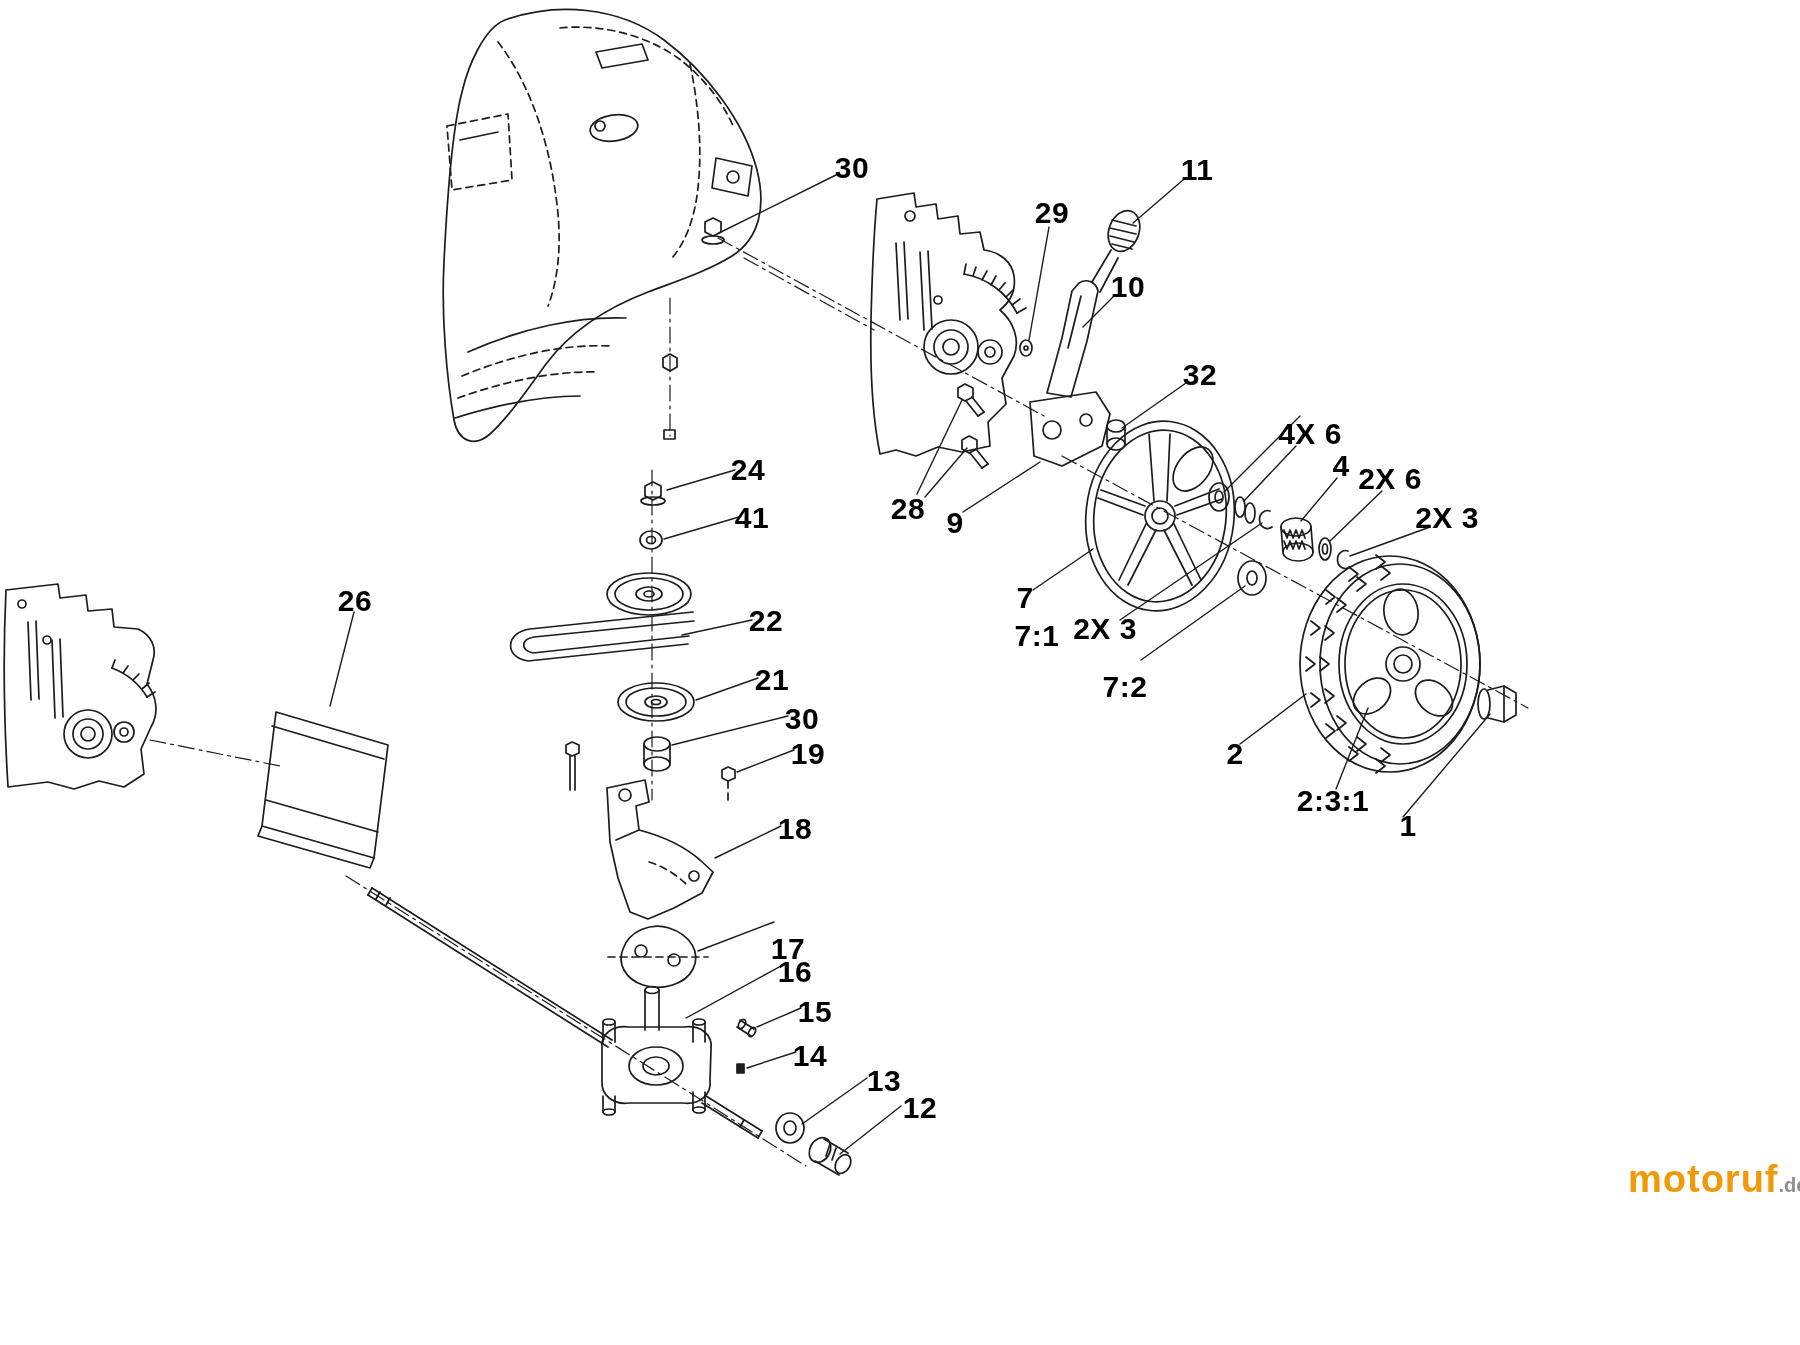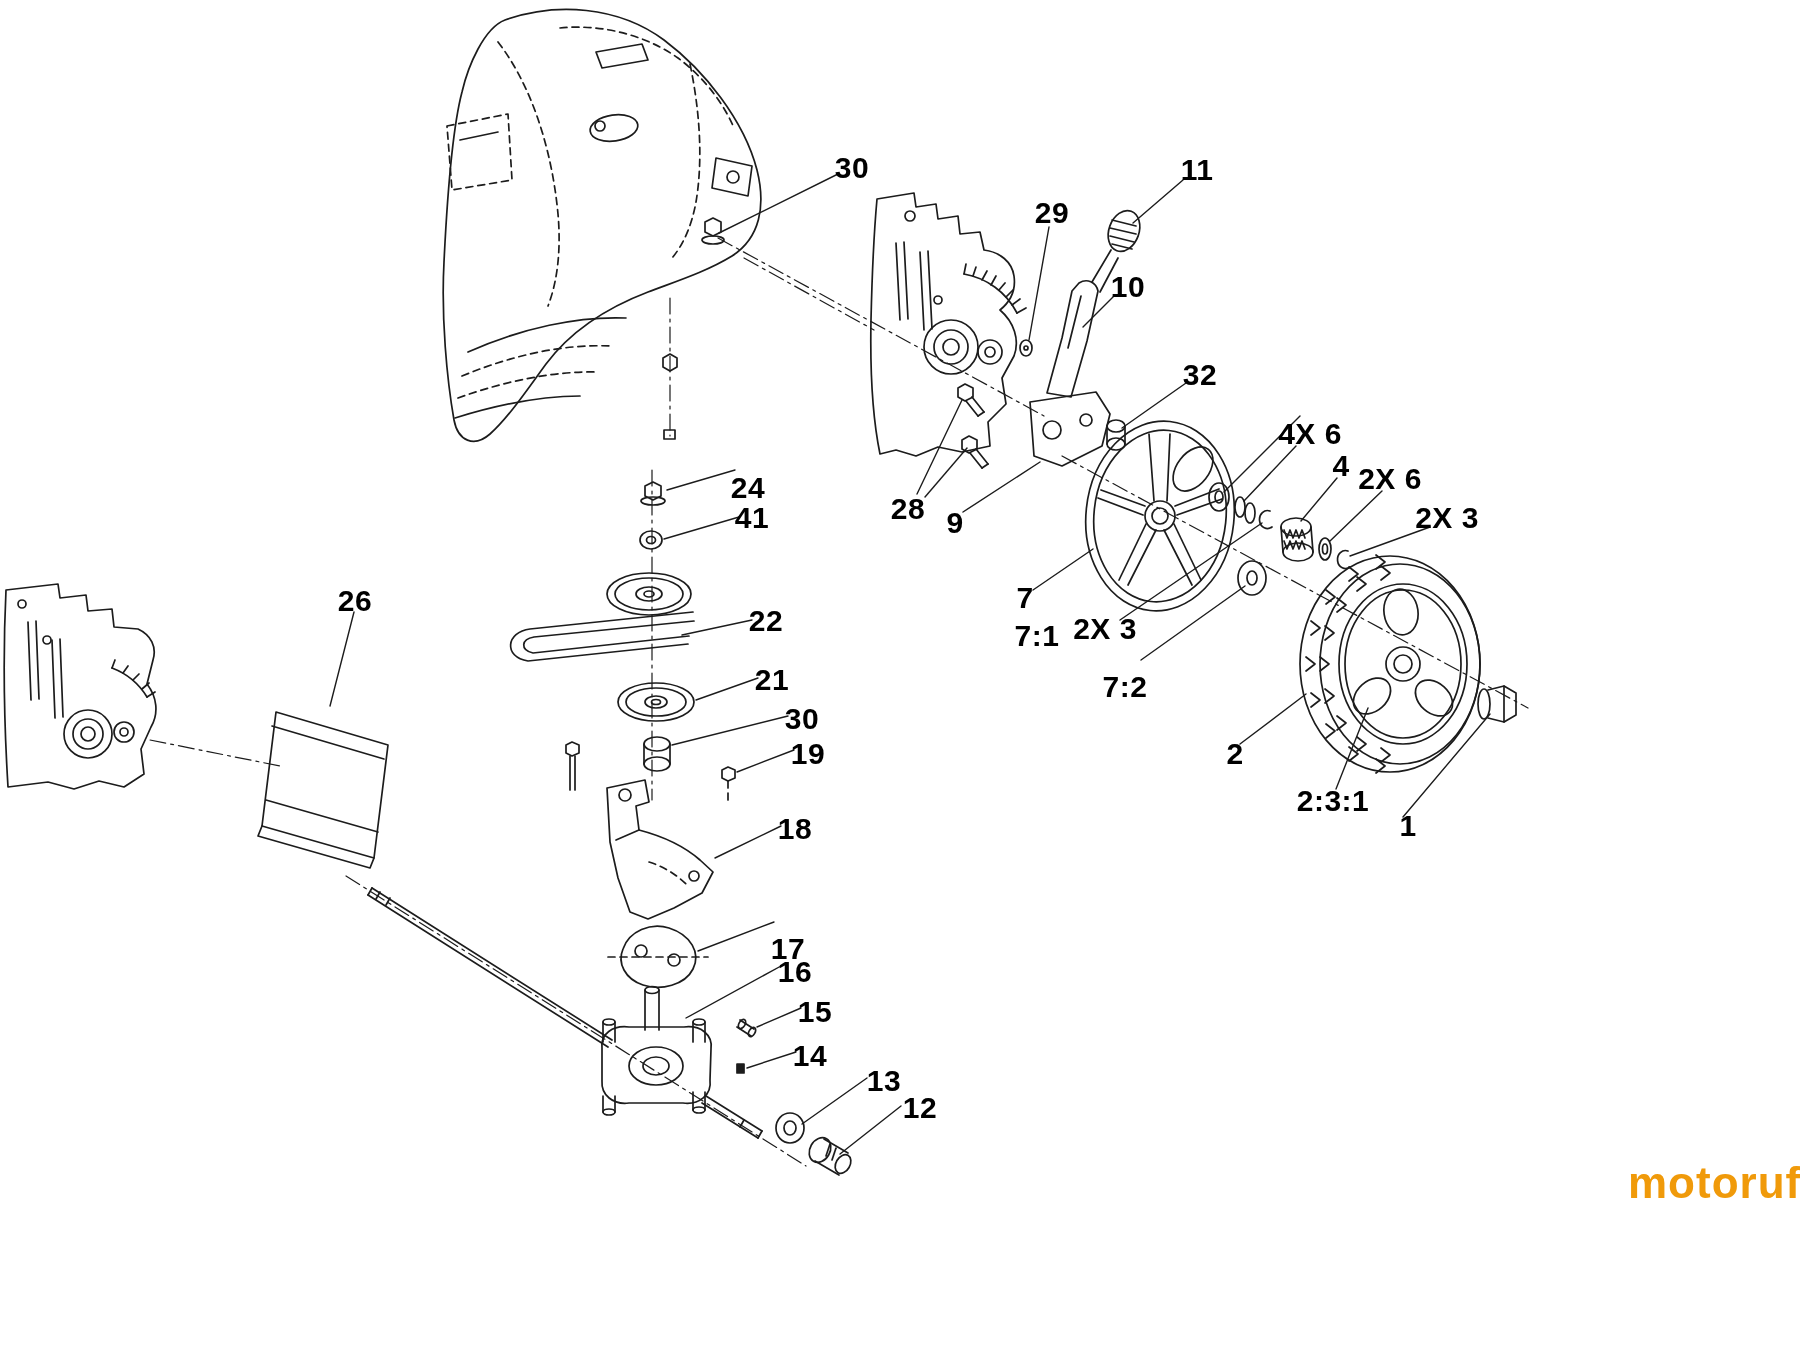--- a/index.html
+++ b/index.html
@@ -2,21 +2,21 @@
 <html><head>
 <meta charset="utf-8">
 <style>
   html,body{margin:0;padding:0;background:#ffffff;}
   #stage{position:relative;width:1800px;height:1345px;background:#ffffff;overflow:hidden;
          font-family:"Liberation Sans",sans-serif;border-radius:18px;}
   #art{position:absolute;left:0;top:0;}
   .label{position:absolute;transform:translate(-50%,-50%);font-weight:700;font-size:30px;
          color:#000;white-space:nowrap;letter-spacing:.5px;}
   .watermark{position:absolute;white-space:nowrap;font-weight:700;}
-  .watermark .brand{font-size:44px;letter-spacing:1px;margin-top:18px;}
+  .watermark .brand{font-size:38px;letter-spacing:1px;margin-top:18px;}
   .watermark .tld{font-size:20px;}
   svg path, svg circle, svg ellipse, svg rect{vector-effect:non-scaling-stroke;}
   .dash{stroke-dasharray:7 5;}
   .dashdot{stroke-dasharray:16 5 3 5;}
   .leader{stroke-width:1.4;}
 </style>
 </head>
 <body>
 
 <div id="stage">
@@ -359,21 +359,21 @@
 <div class="label" style="left:1197px;top:170px">11</div>
 <div class="label" style="left:1052px;top:213px">29</div>
 <div class="label" style="left:1128px;top:287px">10</div>
 <div class="label" style="left:1200px;top:375px">32</div>
 <div class="label" style="left:1310px;top:434px">4X 6</div>
 <div class="label" style="left:1341px;top:466px">4</div>
 <div class="label" style="left:1390px;top:479px">2X 6</div>
 <div class="label" style="left:1447px;top:518px">2X 3</div>
 <div class="label" style="left:908px;top:509px">28</div>
 <div class="label" style="left:955px;top:523px">9</div>
-<div class="label" style="left:748px;top:488px">24</div>
+<div class="label" style="left:748px;top:470px">24</div>
 <div class="label" style="left:752px;top:518px">41</div>
 <div class="label" style="left:1025px;top:598px">7</div>
 <div class="label" style="left:1037px;top:636px">7:1</div>
 <div class="label" style="left:1105px;top:629px">2X 3</div>
 <div class="label" style="left:1125px;top:687px">7:2</div>
 <div class="label" style="left:355px;top:601px">26</div>
 <div class="label" style="left:766px;top:621px">22</div>
 <div class="label" style="left:772px;top:680px">21</div>
 <div class="label" style="left:802px;top:719px">30</div>
 <div class="label" style="left:808px;top:754px">19</div>

